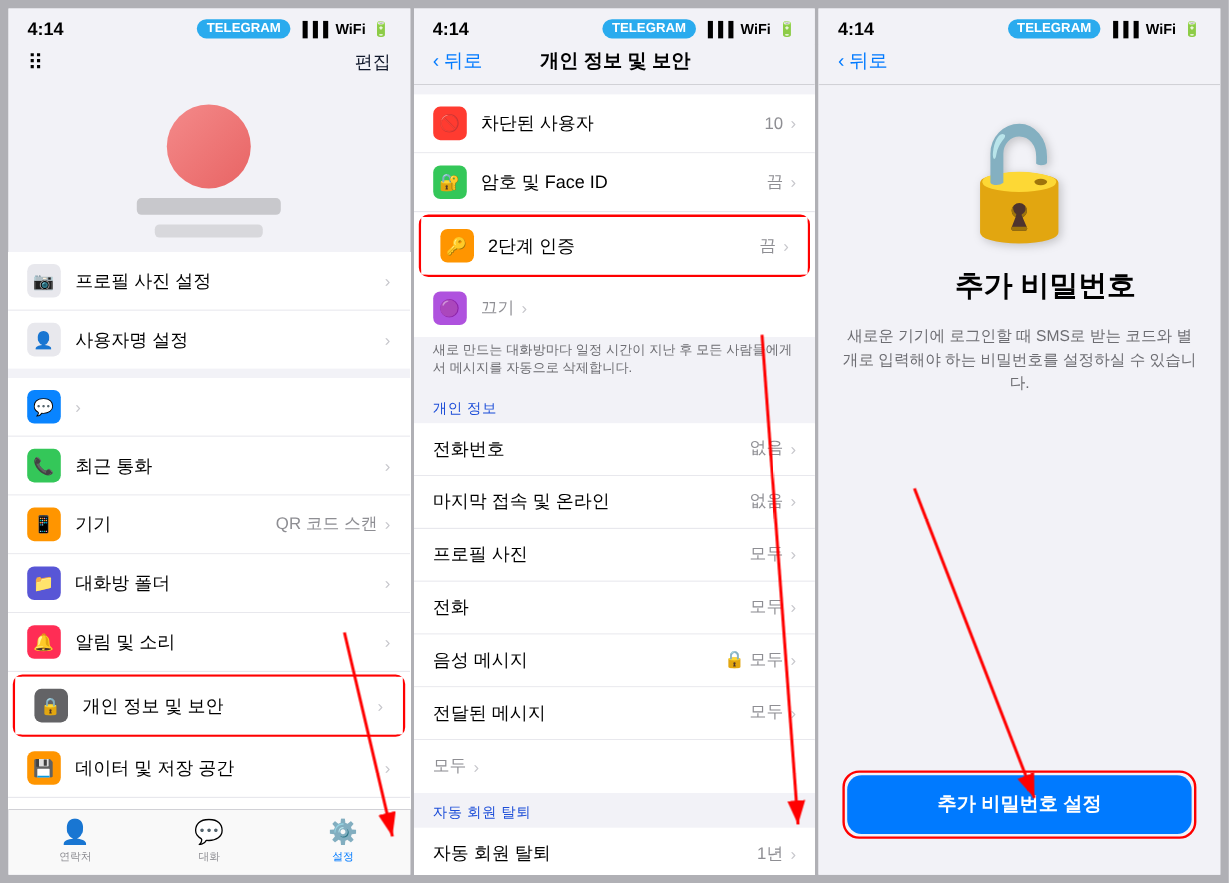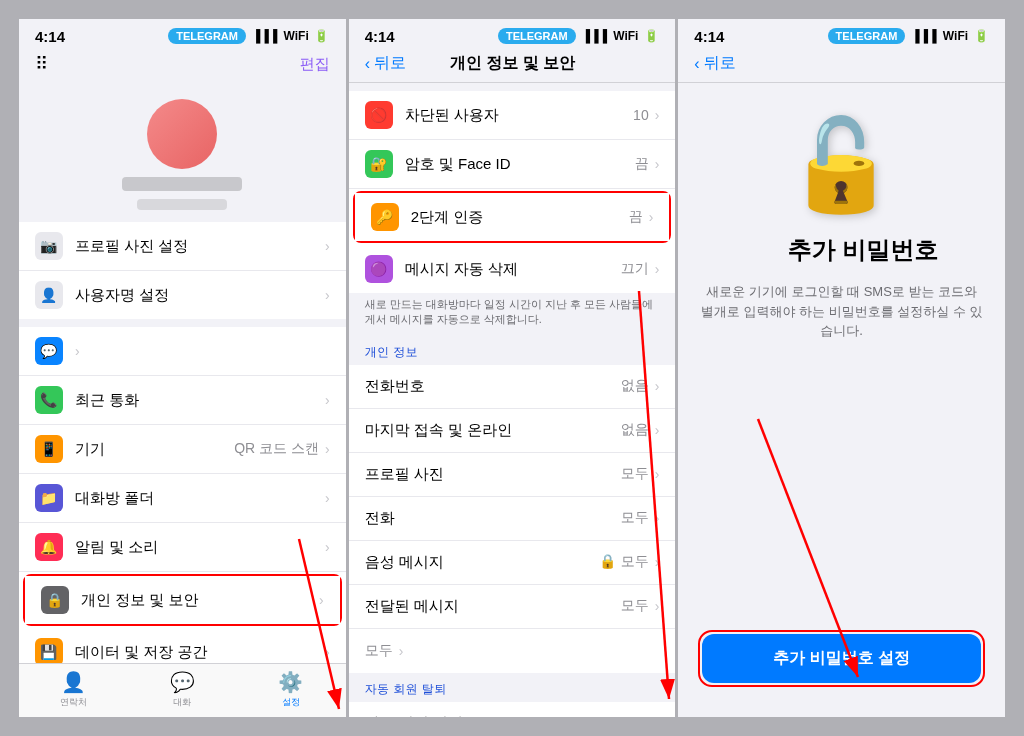--- a/index.html
+++ b/index.html
@@ -199,21 +199,21 @@
       flex: 1;
       display: flex;
     }
 
     .screens-row {
       display: flex;
       width: 1024px;
       height: 736px;
       background: #b0b0b5;
       gap: 3px;
-      padding: 19px;
+      padding: 7px;
     }
   </style>
 </head>
 <body>
 
 <div class="screens-row">
 
   <div class="phone-wrapper">
     <div class="phone">
 
@@ -222,21 +222,21 @@
         <div style="display:flex;align-items:center;gap:6px;">
           <span class="telegram-badge">TELEGRAM</span>
           <span style="font-size:12px;">▐▐▐</span>
           <span style="font-size:12px;">WiFi</span>
           <span style="font-size:12px;">🔋</span>
         </div>
       </div>
 
       <div style="display:flex;justify-content:space-between;align-items:center;padding:4px 16px 8px;background:#f2f2f7;">
         <span style="font-size:18px;color:#000;">⠿</span>
-        <span style="color:#8b5cf6;font-size:15px;">편집</span>
+        <span style="color:#0f172a;font-size:15px;">편집</span>
       </div>
 
       <div class="profile-section">
         <div class="avatar"></div>
         <div class="profile-name-blur"></div>
         <div class="profile-phone-blur" style="margin-top:4px;"></div>
       </div>
 
       <div class="content">
 
@@ -369,21 +369,20 @@
             <div class="menu-item" style="border-bottom:none;">
               <div class="menu-icon" style="background:#ff9500;">🔑</div>
               <span class="menu-label">2단계 인증</span>
               <span class="menu-value">끔</span>
               <span class="chevron">›</span>
             </div>
           </div>
 
           <div class="menu-item" style="border-bottom:none;">
             <div class="menu-icon" style="background:#af52de;">🟣</div>
-            <span class="menu-label">메시지 자동 삭제</span>
             <span class="menu-value">끄기</span>
             <span class="chevron">›</span>
           </div>
         </div>
 
         <div class="section-note">새로 만드는 대화방마다 일정 시간이 지난 후 모든 사람들에게서 메시지를 자동으로 삭제합니다.</div>
 
         <div class="section-header">개인 정보</div>
         <div style="background:#fff;">
           <div class="menu-item">

